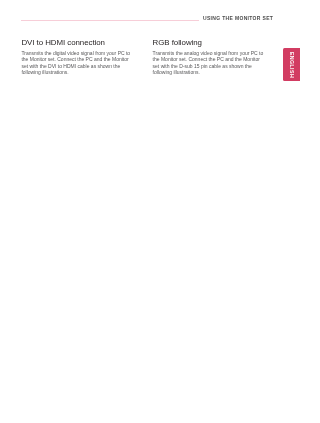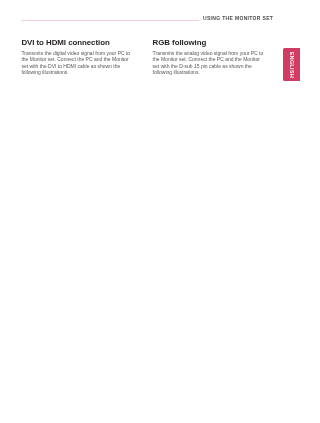--- a/index.html
+++ b/index.html
@@ -14,21 +14,21 @@
 
   
   .langtab{position:absolute;left:283px;top:48px;width:17px;height:33px;background:#d23c62;border-radius:1.5px 0 0 1.5px;}
   .langtab span{position:absolute;left:8.5px;top:16.5px;transform:translate(-50%,-50%) rotate(90deg);
                 color:#fff;font-size:5.2px;letter-spacing:.45px;white-space:nowrap;font-weight:bold;}
 
   
   .col{position:absolute;top:0;width:118.2px;}
   .colL{left:21.4px;}
   .colR{left:152.6px;}
-  h2{position:absolute;top:37.6px;margin:0;font-size:7.9px;font-weight:bold;color:#231f20;letter-spacing:-.05px;white-space:nowrap;}
+  h2{position:absolute;top:37.6px;margin:0;font-size:7.9px;font-weight:normal;color:#231f20;letter-spacing:-.05px;white-space:nowrap;}
   .lead{position:absolute;top:50.0px;margin:0;width:113px;font-size:5.0px;line-height:6.3px;color:#58585a;}
 </style>
 </head>
 <body>
 
 <div class="page">
 
   <div class="hdr-rule"></div>
   <div class="hdr-title">USING THE MONITOR SET</div>
   <div class="hdr-pnum">13</div>

